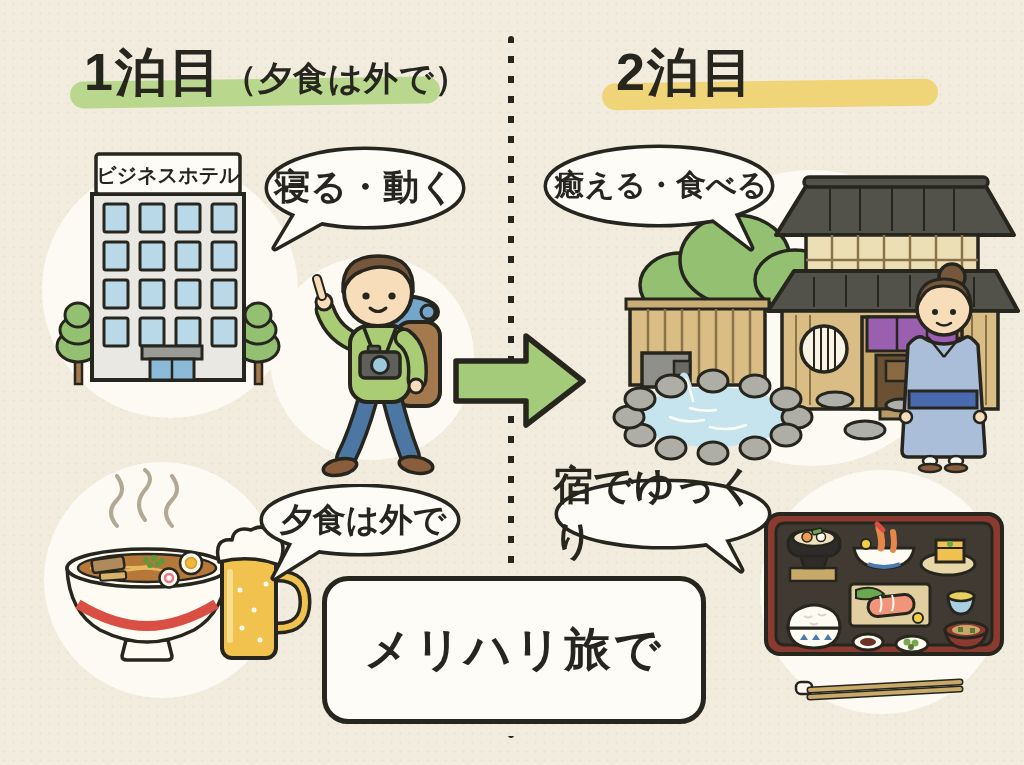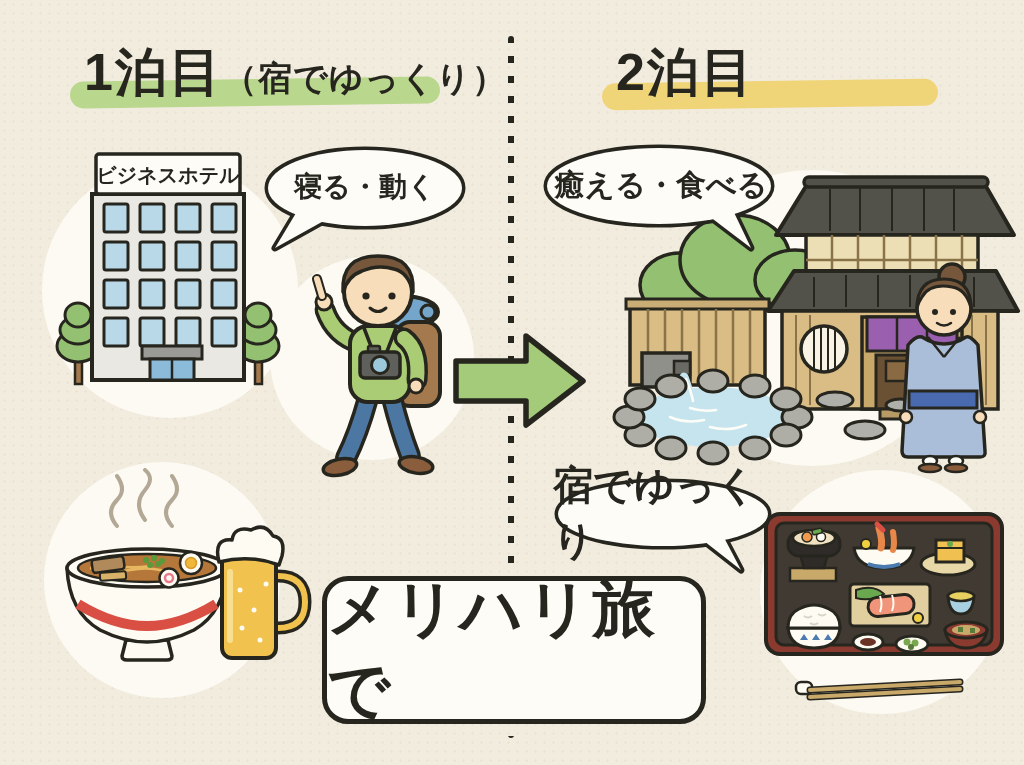--- a/index.html
+++ b/index.html
@@ -27,37 +27,37 @@
   }
   
   .bubble{position:absolute;z-index:7;}
   .bubble svg{position:absolute;left:0;top:0;}
   .bubble .txt{position:absolute;left:0;right:0;top:0;display:flex;align-items:center;justify-content:center;
     font-weight:800;color:#26261f;letter-spacing:0px;}
   
   #footer-box{
     position:absolute;left:322px;top:576px;width:374px;height:138px;z-index:8;
     background:#fdfcf6;border:5px solid #26261f;border-radius:26px;
-    display:flex;flex-direction:column;align-items:flex-end;justify-content:center;
-    font-size:62px;font-weight:800;letter-spacing:3px;line-height:1.3;
+    display:flex;flex-direction:column;align-items:center;justify-content:center;
+    font-size:46px;font-weight:800;letter-spacing:3px;line-height:1.3;
   }
   .illus{position:absolute;z-index:4;}
   svg text{font-family:"Liberation Sans","DejaVu Sans",sans-serif;}
 </style>
 </head>
 <body>
 
 <div id="canvas">
 
   <div id="divider"></div>
 
   <div class="hl hl-left" style="left:70px;top:79px;width:370px;"></div>
   <div class="title" style="left:84px;top:38px;">
     <span class="main">1泊目</span>
-    <span class="sub">（宿でゆっくり）</span>
+    <span class="sub">（夕食は外で）</span>
   </div>
 
   <div class="hl hl-right" style="left:602px;top:81px;width:336px;"></div>
   <div class="title" style="left:616px;top:38px;">
     <span class="main">2泊目</span>
   </div>
 
   <div class="blob" style="left:42px;top:162px;width:256px;height:256px;"></div>
   <div class="blob" style="left:270px;top:256px;width:204px;height:204px;"></div>
   <div class="blob" style="left:44px;top:462px;width:236px;height:236px;"></div>
@@ -348,33 +348,42 @@
     <polygon points="6,29 76,29 76,4 133,49 76,93 76,69 6,69" fill="#a3cb7a" stroke="#26261f" stroke-width="5.5" stroke-linejoin="round"></polygon>
   </svg>
 
   <div class="bubble" style="left:263px;top:146px;width:204px;height:110px;">
     <svg width="204" height="110" viewBox="0 0 204 110">
       <ellipse cx="102" cy="42" rx="97" ry="38" fill="none" stroke="#26261f" stroke-width="7"></ellipse>
       <path d="M36,62 L12,102 L66,72 Z" fill="none" stroke="#26261f" stroke-width="7" stroke-linejoin="round"></path>
       <ellipse cx="102" cy="42" rx="97" ry="38" fill="#fdfcf6"></ellipse>
       <path d="M36,62 L12,102 L66,72 Z" fill="#fdfcf6"></path>
     </svg>
-    <div class="txt" style="height:82px;font-size:28px;">寝る・動く</div>
+    <div class="txt" style="height:82px;font-size:36px;">寝る・動く</div>
   </div>
 
   <div class="bubble" style="left:543px;top:144px;width:236px;height:112px;">
     <svg width="236" height="112" viewBox="0 0 236 112">
       <ellipse cx="116" cy="42" rx="112" ry="38" fill="none" stroke="#26261f" stroke-width="7"></ellipse>
       <path d="M158,66 L208,104 L186,58 Z" fill="none" stroke="#26261f" stroke-width="7" stroke-linejoin="round"></path>
       <ellipse cx="116" cy="42" rx="112" ry="38" fill="#fdfcf6"></ellipse>
       <path d="M158,66 L208,104 L186,58 Z" fill="#fdfcf6"></path>
     </svg>
     <div class="txt" style="height:82px;font-size:30px;">癒える・食べる</div>
   </div>
 
+  <div class="bubble" style="left:258px;top:484px;width:210px;height:104px;">
+    <svg width="210" height="104" viewBox="0 0 210 104">
+      <ellipse cx="102" cy="36" rx="97" ry="33" fill="none" stroke="#26261f" stroke-width="7"></ellipse>
+      <path d="M36,56 L16,94 L64,64 Z" fill="none" stroke="#26261f" stroke-width="7" stroke-linejoin="round"></path>
+      <ellipse cx="102" cy="36" rx="97" ry="33" fill="#fdfcf6"></ellipse>
+      <path d="M36,56 L16,94 L64,64 Z" fill="#fdfcf6"></path>
+    </svg>
+    <div class="txt" style="height:72px;font-size:33px;">夕食は外で</div>
+  </div>
 
   <div class="bubble" style="left:553px;top:478px;width:226px;height:104px;">
     <svg width="226" height="104" viewBox="0 0 226 104">
       <ellipse cx="110" cy="36" rx="105" ry="32" fill="none" stroke="#26261f" stroke-width="7"></ellipse>
       <path d="M142,56 L188,92 L166,50 Z" fill="none" stroke="#26261f" stroke-width="7" stroke-linejoin="round"></path>
       <ellipse cx="110" cy="36" rx="105" ry="32" fill="#fdfcf6"></ellipse>
       <path d="M142,56 L188,92 L166,50 Z" fill="#fdfcf6"></path>
     </svg>
     <div class="txt" style="height:70px;font-size:40px;">宿でゆっくり</div>
   </div>

